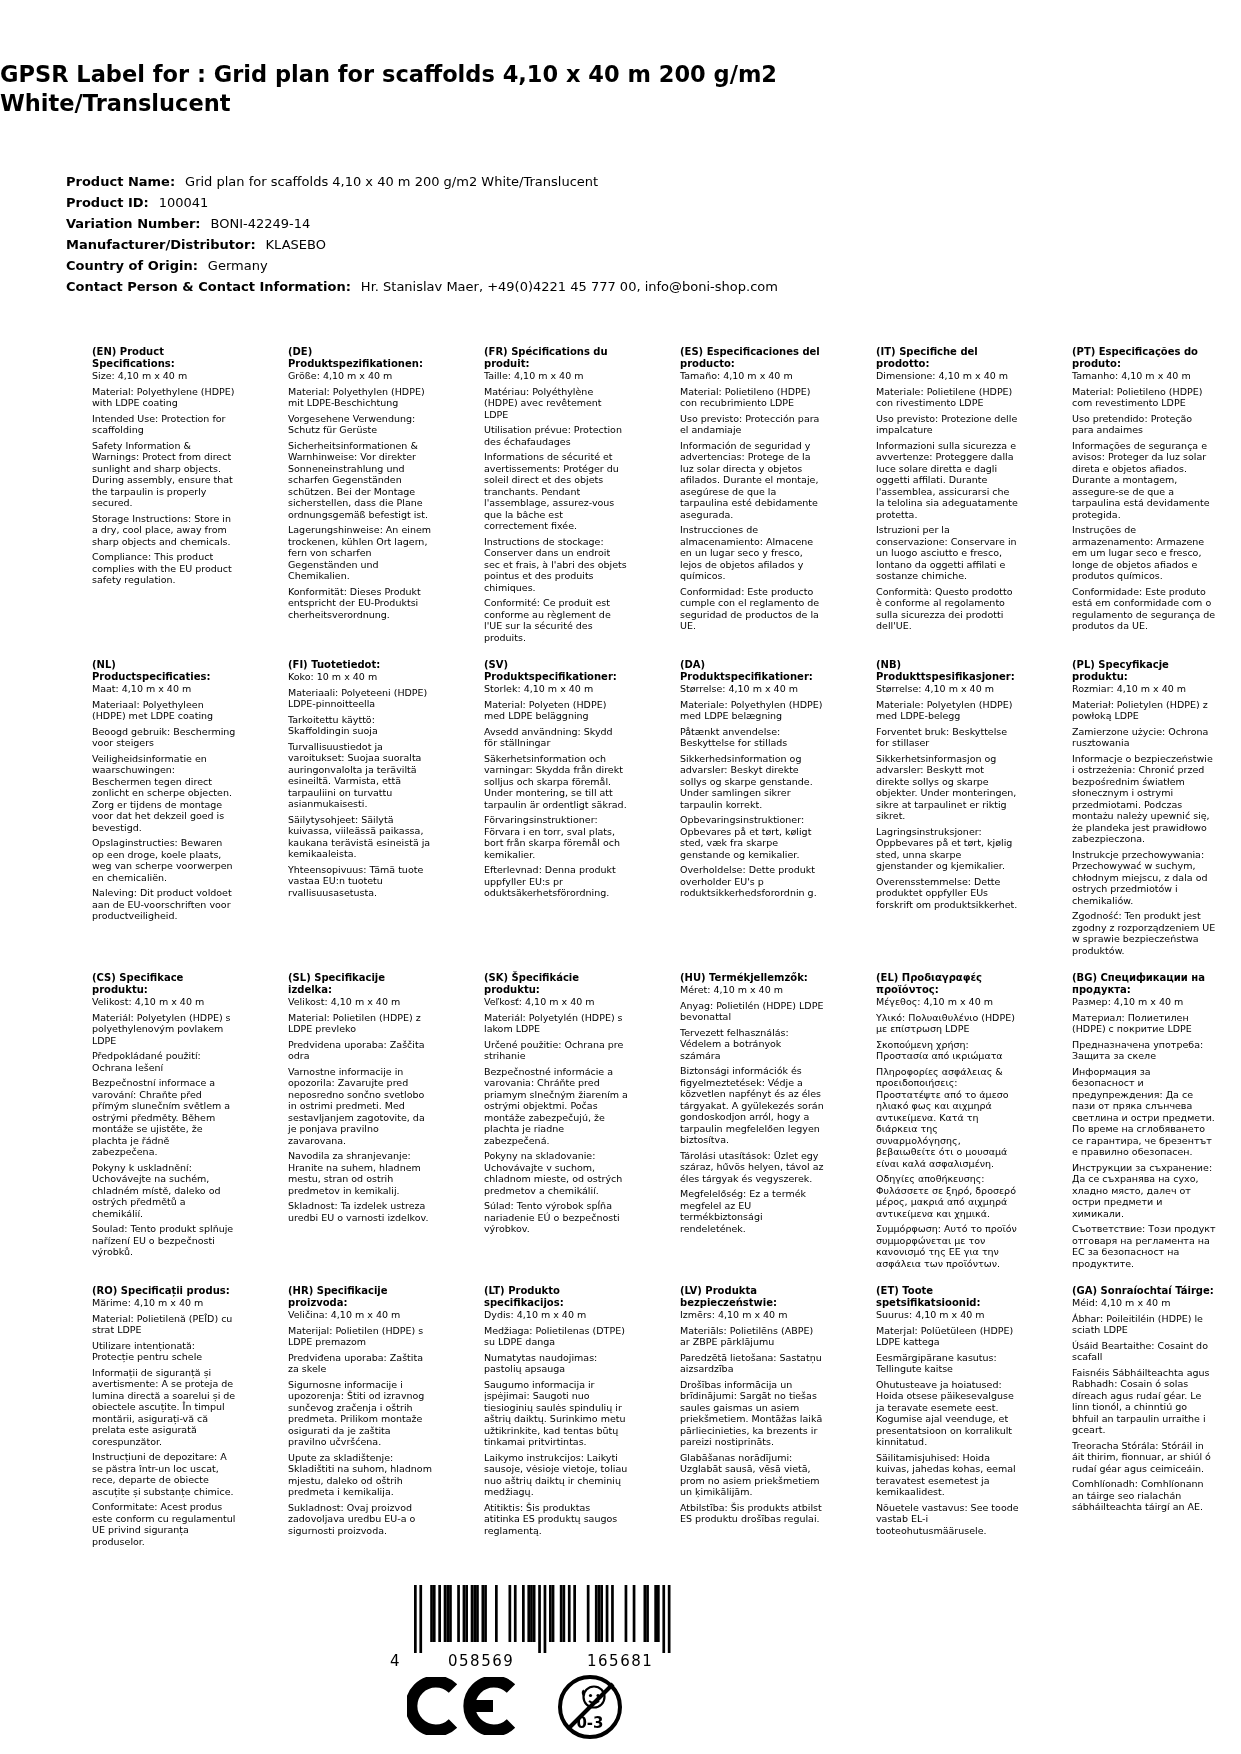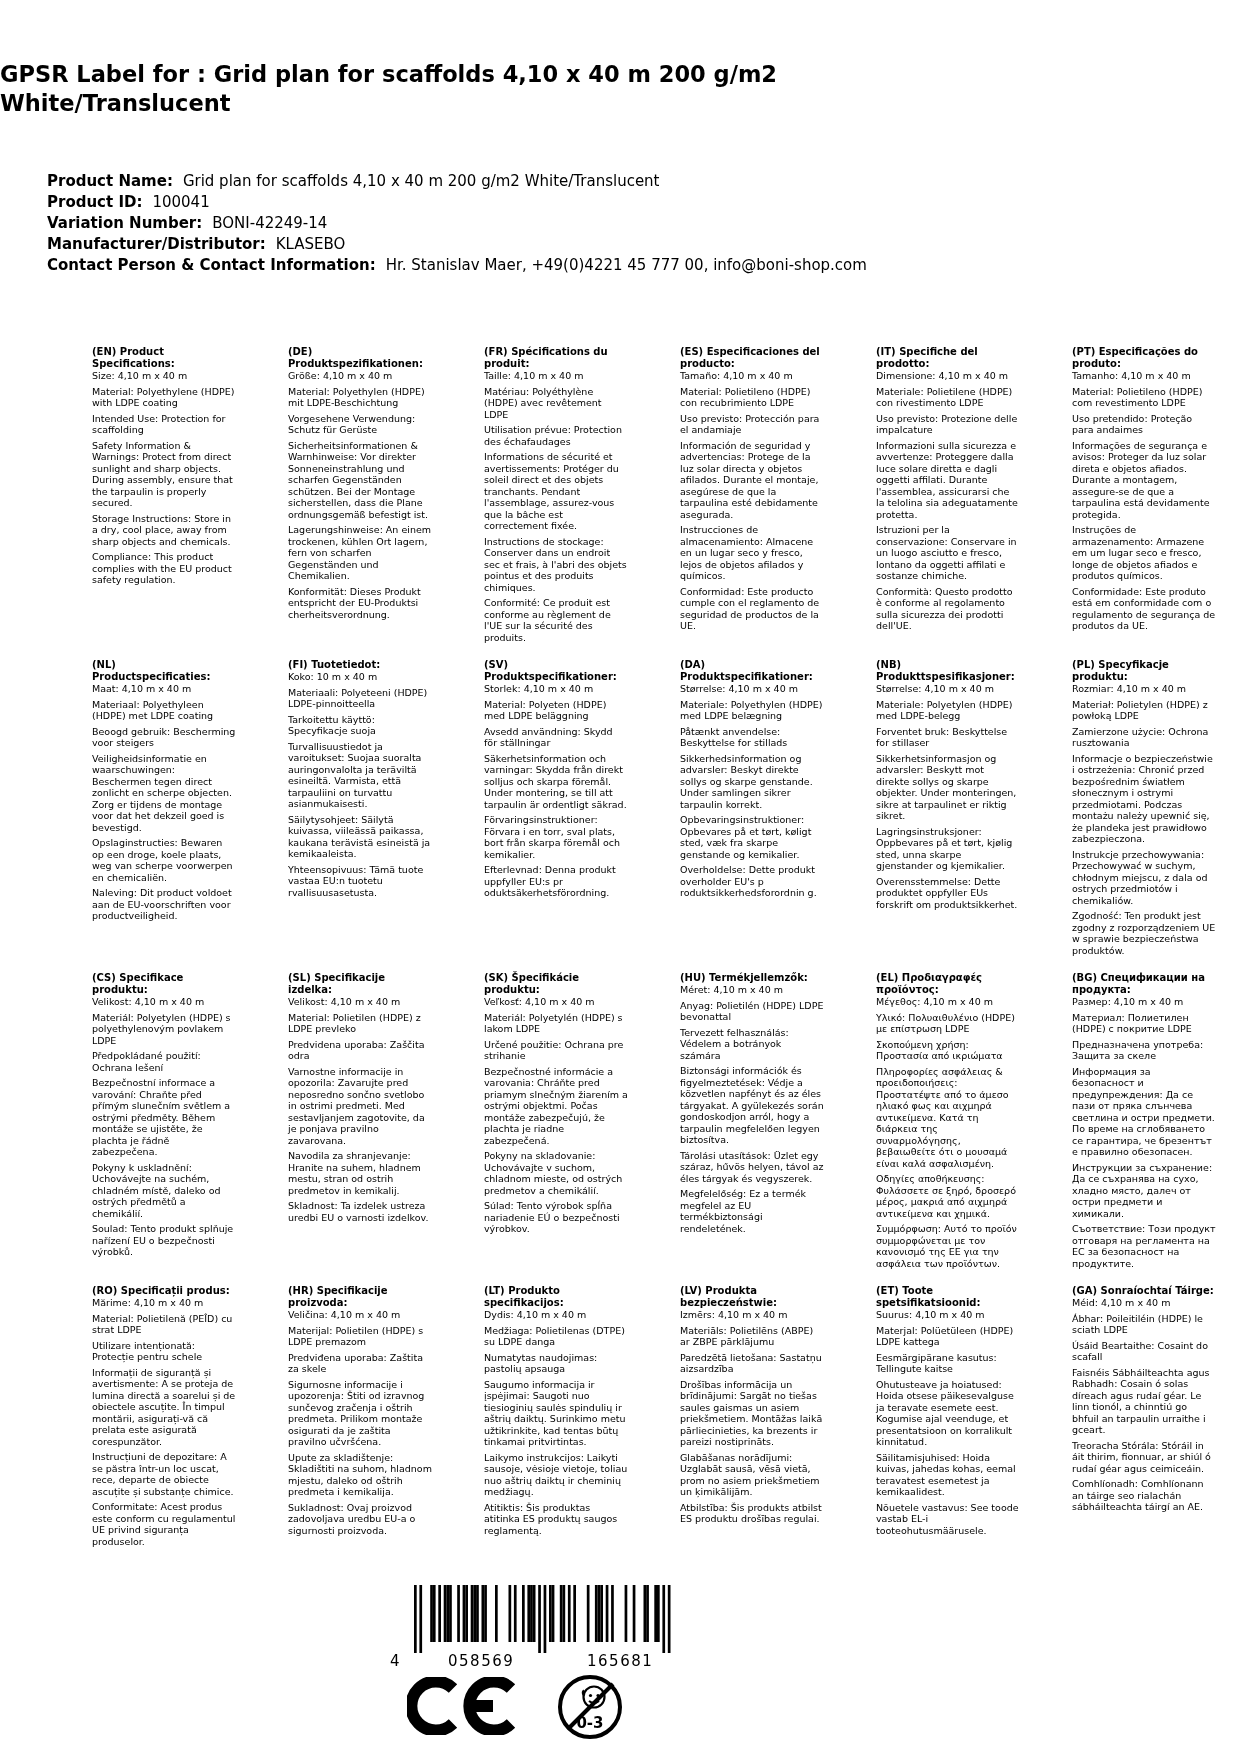--- a/index.html
+++ b/index.html
@@ -4,21 +4,21 @@
 <style>
   html,body { margin:0; padding:0; background:#fff; }
   .page {
     position:relative; width:1241px; height:1754px; background:#fff;
     font-family:"DejaVu Sans", sans-serif; color:#000; overflow:hidden;
   }
   .title {
     position:absolute; top:60px; left:0; width:100%; 
     font-size:22.5px; font-weight:bold; line-height:29px; margin:0;
   }
-  .product-info { position:absolute; top:171px; left:47px; font-size:15px; line-height:21px; }
+  .product-info { position:absolute; top:171px; left:66px; font-size:13px; line-height:21px; }
   .pi-row { white-space:nowrap; }
   .pi-label { font-weight:bold; margin-right:10px; }
   .lang-grid {
     position:absolute; top:346px; left:60px;
     display:grid; grid-template-columns:repeat(6,196px); grid-auto-rows:313px;
   }
   .lang-block { padding-right:20px; font-size:9.5px; line-height:11.5px;margin-left:32px; }
   .lang-heading { font-weight:bold; font-size:10px; line-height:12px; }
   .lang-block p { margin:4px 0 0 0; }
   .lang-block p:first-of-type { margin-top:0; }
@@ -37,20 +37,21 @@
 
 <div class="page">
 
   <h1 class="title"><span>GPSR Label for : Grid plan for scaffolds 4,10 x 40 m 200 g/m2</span><br><span>White/Translucent</span></h1>
 
   <div class="product-info" id="product-info">
       <div class="pi-row"><span class="pi-label">Product Name:</span><span class="pi-value">Grid plan for scaffolds 4,10 x 40 m 200 g/m2 White/Translucent</span></div>
       <div class="pi-row"><span class="pi-label">Product ID:</span><span class="pi-value">100041</span></div>
       <div class="pi-row"><span class="pi-label">Variation Number:</span><span class="pi-value">BONI-42249-14</span></div>
       <div class="pi-row"><span class="pi-label">Manufacturer/Distributor:</span><span class="pi-value">KLASEBO</span></div>
+      <div class="pi-row"><span class="pi-label">Country of Origin:</span><span class="pi-value">Germany</span></div>
       <div class="pi-row"><span class="pi-label">Contact Person &amp; Contact Information:</span><span class="pi-value">Hr. Stanislav Maer, +49(0)4221 45 777 00, info@boni-shop.com</span></div>
     </div>
 
   <div class="lang-grid" id="lang-grid">
       <div class="lang-block">
         <div class="lang-heading">(EN) Product Specifications:</div>
         <p>Size: 4,10 m x 40 m</p>
         <p>Material: Polyethylene (HDPE) with LDPE coating</p>
         <p>Intended Use: Protection for scaffolding</p>
         <p>Safety Information &amp; Warnings: Protect from direct sunlight and sharp objects. During assembly, ensure that the tarpaulin is properly secured.</p>
@@ -108,21 +109,21 @@
         <p>Materiaal: Polyethyleen (HDPE) met LDPE coating</p>
         <p>Beoogd gebruik: Bescherming voor steigers</p>
         <p>Veiligheidsinformatie en waarschuwingen: Beschermen tegen direct zonlicht en scherpe objecten. Zorg er tijdens de montage voor dat het dekzeil goed is bevestigd.</p>
         <p>Opslaginstructies: Bewaren op een droge, koele plaats, weg van scherpe voorwerpen en chemicaliën.</p>
         <p>Naleving: Dit product voldoet aan de EU-voorschriften voor productveiligheid.</p>
       </div>
       <div class="lang-block">
         <div class="lang-heading">(FI) Tuotetiedot:</div>
         <p>Koko: 10 m x 40 m</p>
         <p>Materiaali: Polyeteeni (HDPE) LDPE-pinnoitteella</p>
-        <p>Tarkoitettu käyttö: Specyfikacje suoja</p>
+        <p>Tarkoitettu käyttö: Skaffoldingin suoja</p>
         <p>Turvallisuustiedot ja varoitukset: Suojaa suoralta auringonvalolta ja teräviltä esineiltä. Varmista, että tarpauliini on turvattu asianmukaisesti.</p>
         <p>Säilytysohjeet: Säilytä kuivassa, viileässä paikassa, kaukana terävistä esineistä ja kemikaaleista.</p>
         <p>Yhteensopivuus: Tämä tuote vastaa EU:n tuotetu rvallisuusasetusta.</p>
       </div>
       <div class="lang-block">
         <div class="lang-heading">(SV) Produktspecifikationer:</div>
         <p>Storlek: 4,10 m x 40 m</p>
         <p>Material: Polyeten (HDPE) med LDPE beläggning</p>
         <p>Avsedd användning: Skydd för ställningar</p>
         <p>Säkerhetsinformation och varningar: Skydda från direkt solljus och skarpa föremål. Under montering, se till att tarpaulin är ordentligt säkrad.</p>

